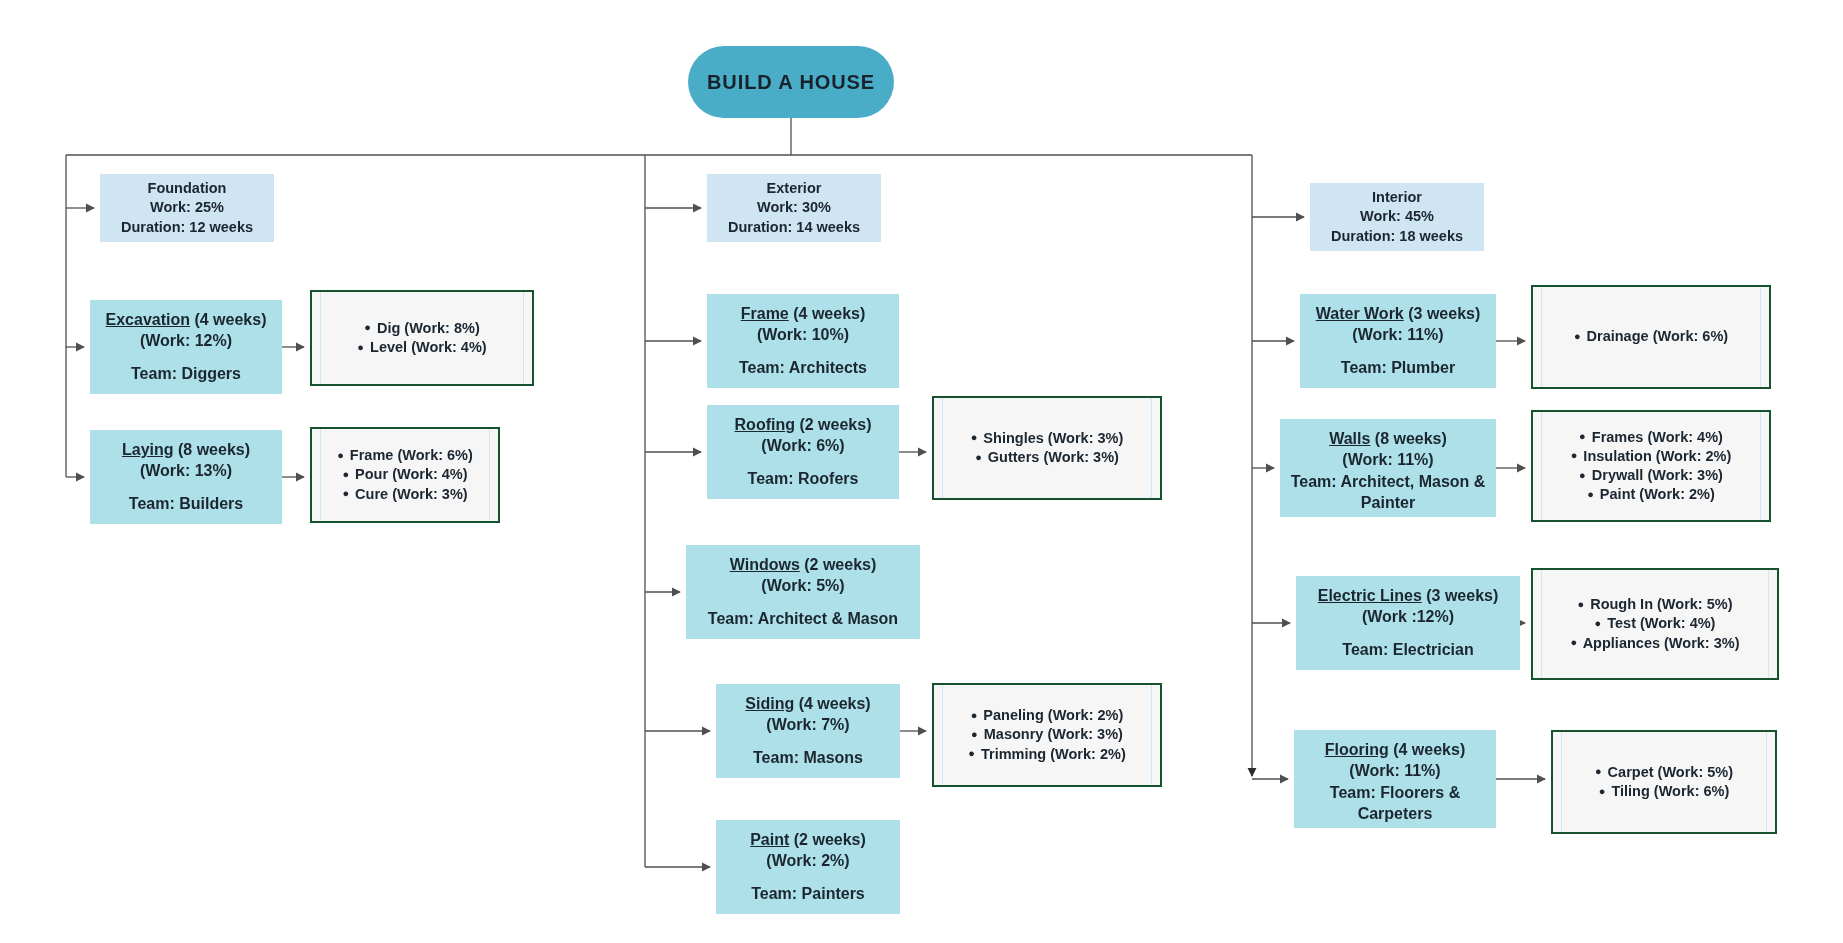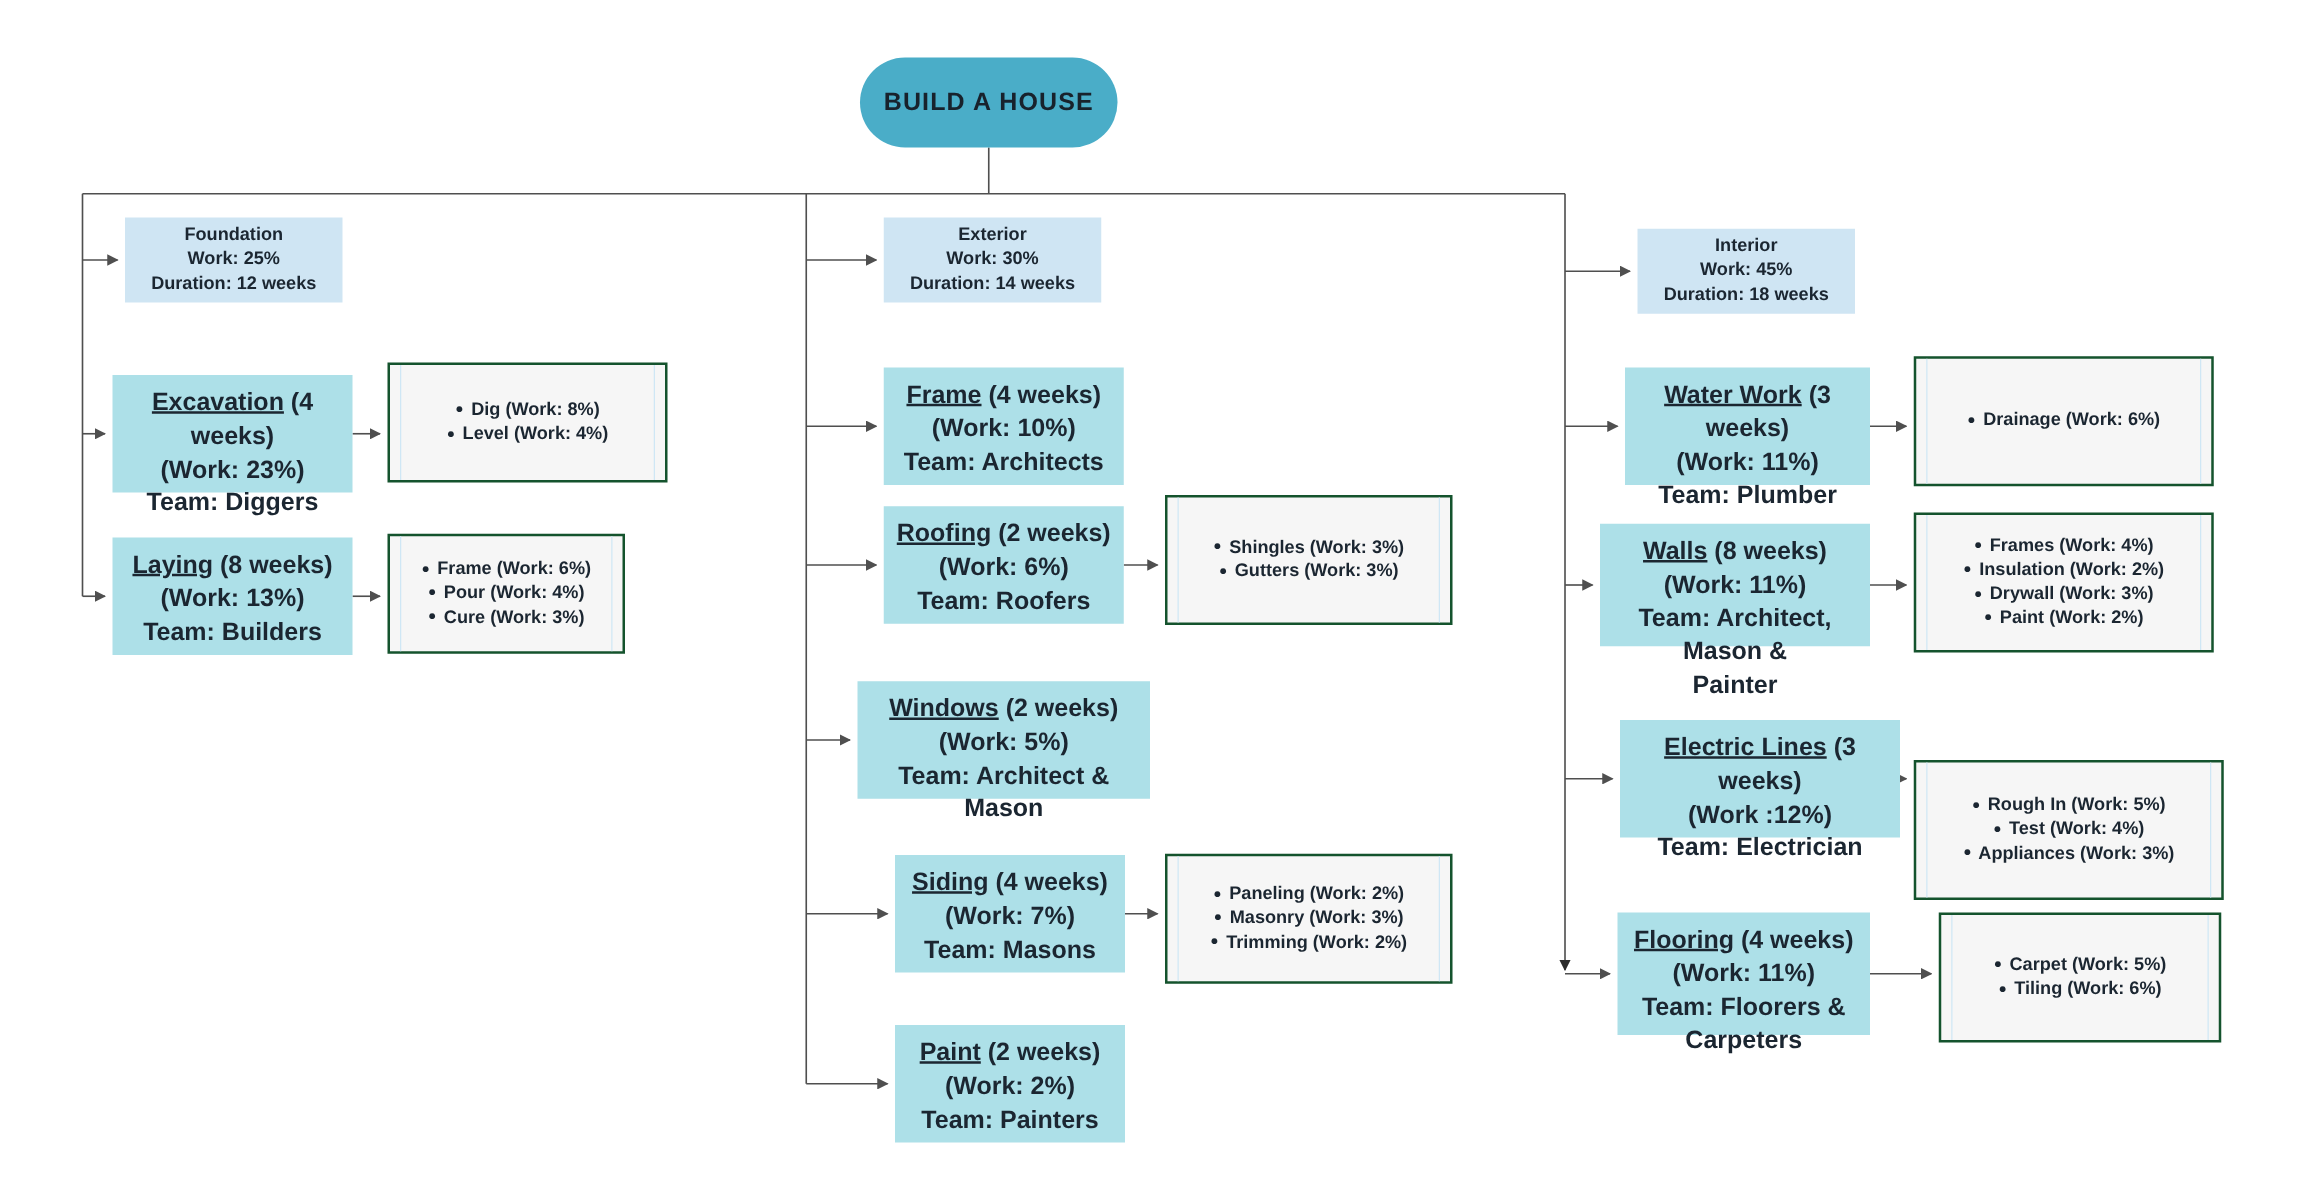--- a/index.html
+++ b/index.html
@@ -52,21 +52,21 @@
   
   .phase {
     background: #cfe5f3;
     font-size: 14.5px;
   }
   .phase .ln { display: block; }
 
   
   .task {
     background: #ade0e8;
-    font-size: 20px;
+    font-size: 16px;
     padding: 7px 6px;
     justify-content: flex-start;
   }
   .task .hdr { margin-top: 2px; }
   .task .team { margin-top: auto; margin-bottom: 3px; }
   .task u {
     text-decoration: underline;
     text-underline-offset: 1px;
   }
 
@@ -175,21 +175,21 @@
         <span class="ln ">Work: 30%</span>
         <span class="ln ">Duration: 14 weeks</span>
       </div>
       <div class="node phase" style="left: 1310px; top: 183px; width: 174px; height: 68px;">
         <span class="ln ">Interior</span>
         <span class="ln ">Work: 45%</span>
         <span class="ln ">Duration: 18 weeks</span>
       </div>
       <div class="node task" style="left: 90px; top: 300px; width: 192px; height: 94px;">
         <span class="ln hdr"><u>Excavation</u> (4 weeks)</span>
-        <span class="ln ">(Work: 23%)</span>
+        <span class="ln ">(Work: 12%)</span>
         <span class="ln team" style="white-space: pre-line;">Team: Diggers</span>
       </div>
       <div class="node subs" style="left: 310px; top: 290px; width: 224px; height: 96px;">
         <ul>
           <li><span class="dot">●</span> Dig (Work: 8%)</li>
           <li><span class="dot">●</span> Level (Work: 4%)</li>
         </ul>
       </div>
       <div class="node task" style="left: 90px; top: 430px; width: 192px; height: 94px;">
         <span class="ln hdr"><u>Laying</u> (8 weeks)</span>
@@ -263,21 +263,21 @@
           <li><span class="dot">●</span> Insulation (Work: 2%)</li>
           <li><span class="dot">●</span> Drywall (Work: 3%)</li>
           <li><span class="dot">●</span> Paint (Work: 2%)</li>
         </ul>
       </div>
       <div class="node task" style="left: 1296px; top: 576px; width: 224px; height: 94px;">
         <span class="ln hdr"><u>Electric Lines</u> (3 weeks)</span>
         <span class="ln ">(Work :12%)</span>
         <span class="ln team" style="white-space: pre-line;">Team: Electrician</span>
       </div>
-      <div class="node subs" style="left: 1531px; top: 568px; width: 248px; height: 112px; margin-top: 40px;">
+      <div class="node subs" style="left: 1531px; top: 568px; width: 248px; height: 112px;">
         <ul>
           <li><span class="dot">●</span> Rough In (Work: 5%)</li>
           <li><span class="dot">●</span> Test (Work: 4%)</li>
           <li><span class="dot">●</span> Appliances (Work: 3%)</li>
         </ul>
       </div>
       <div class="node task" style="left: 1294px; top: 730px; width: 202px; height: 98px;">
         <span class="ln hdr"><u>Flooring</u> (4 weeks)</span>
         <span class="ln ">(Work: 11%)</span>
         <span class="ln team" style="white-space: pre-line;">Team: Floorers &amp;

